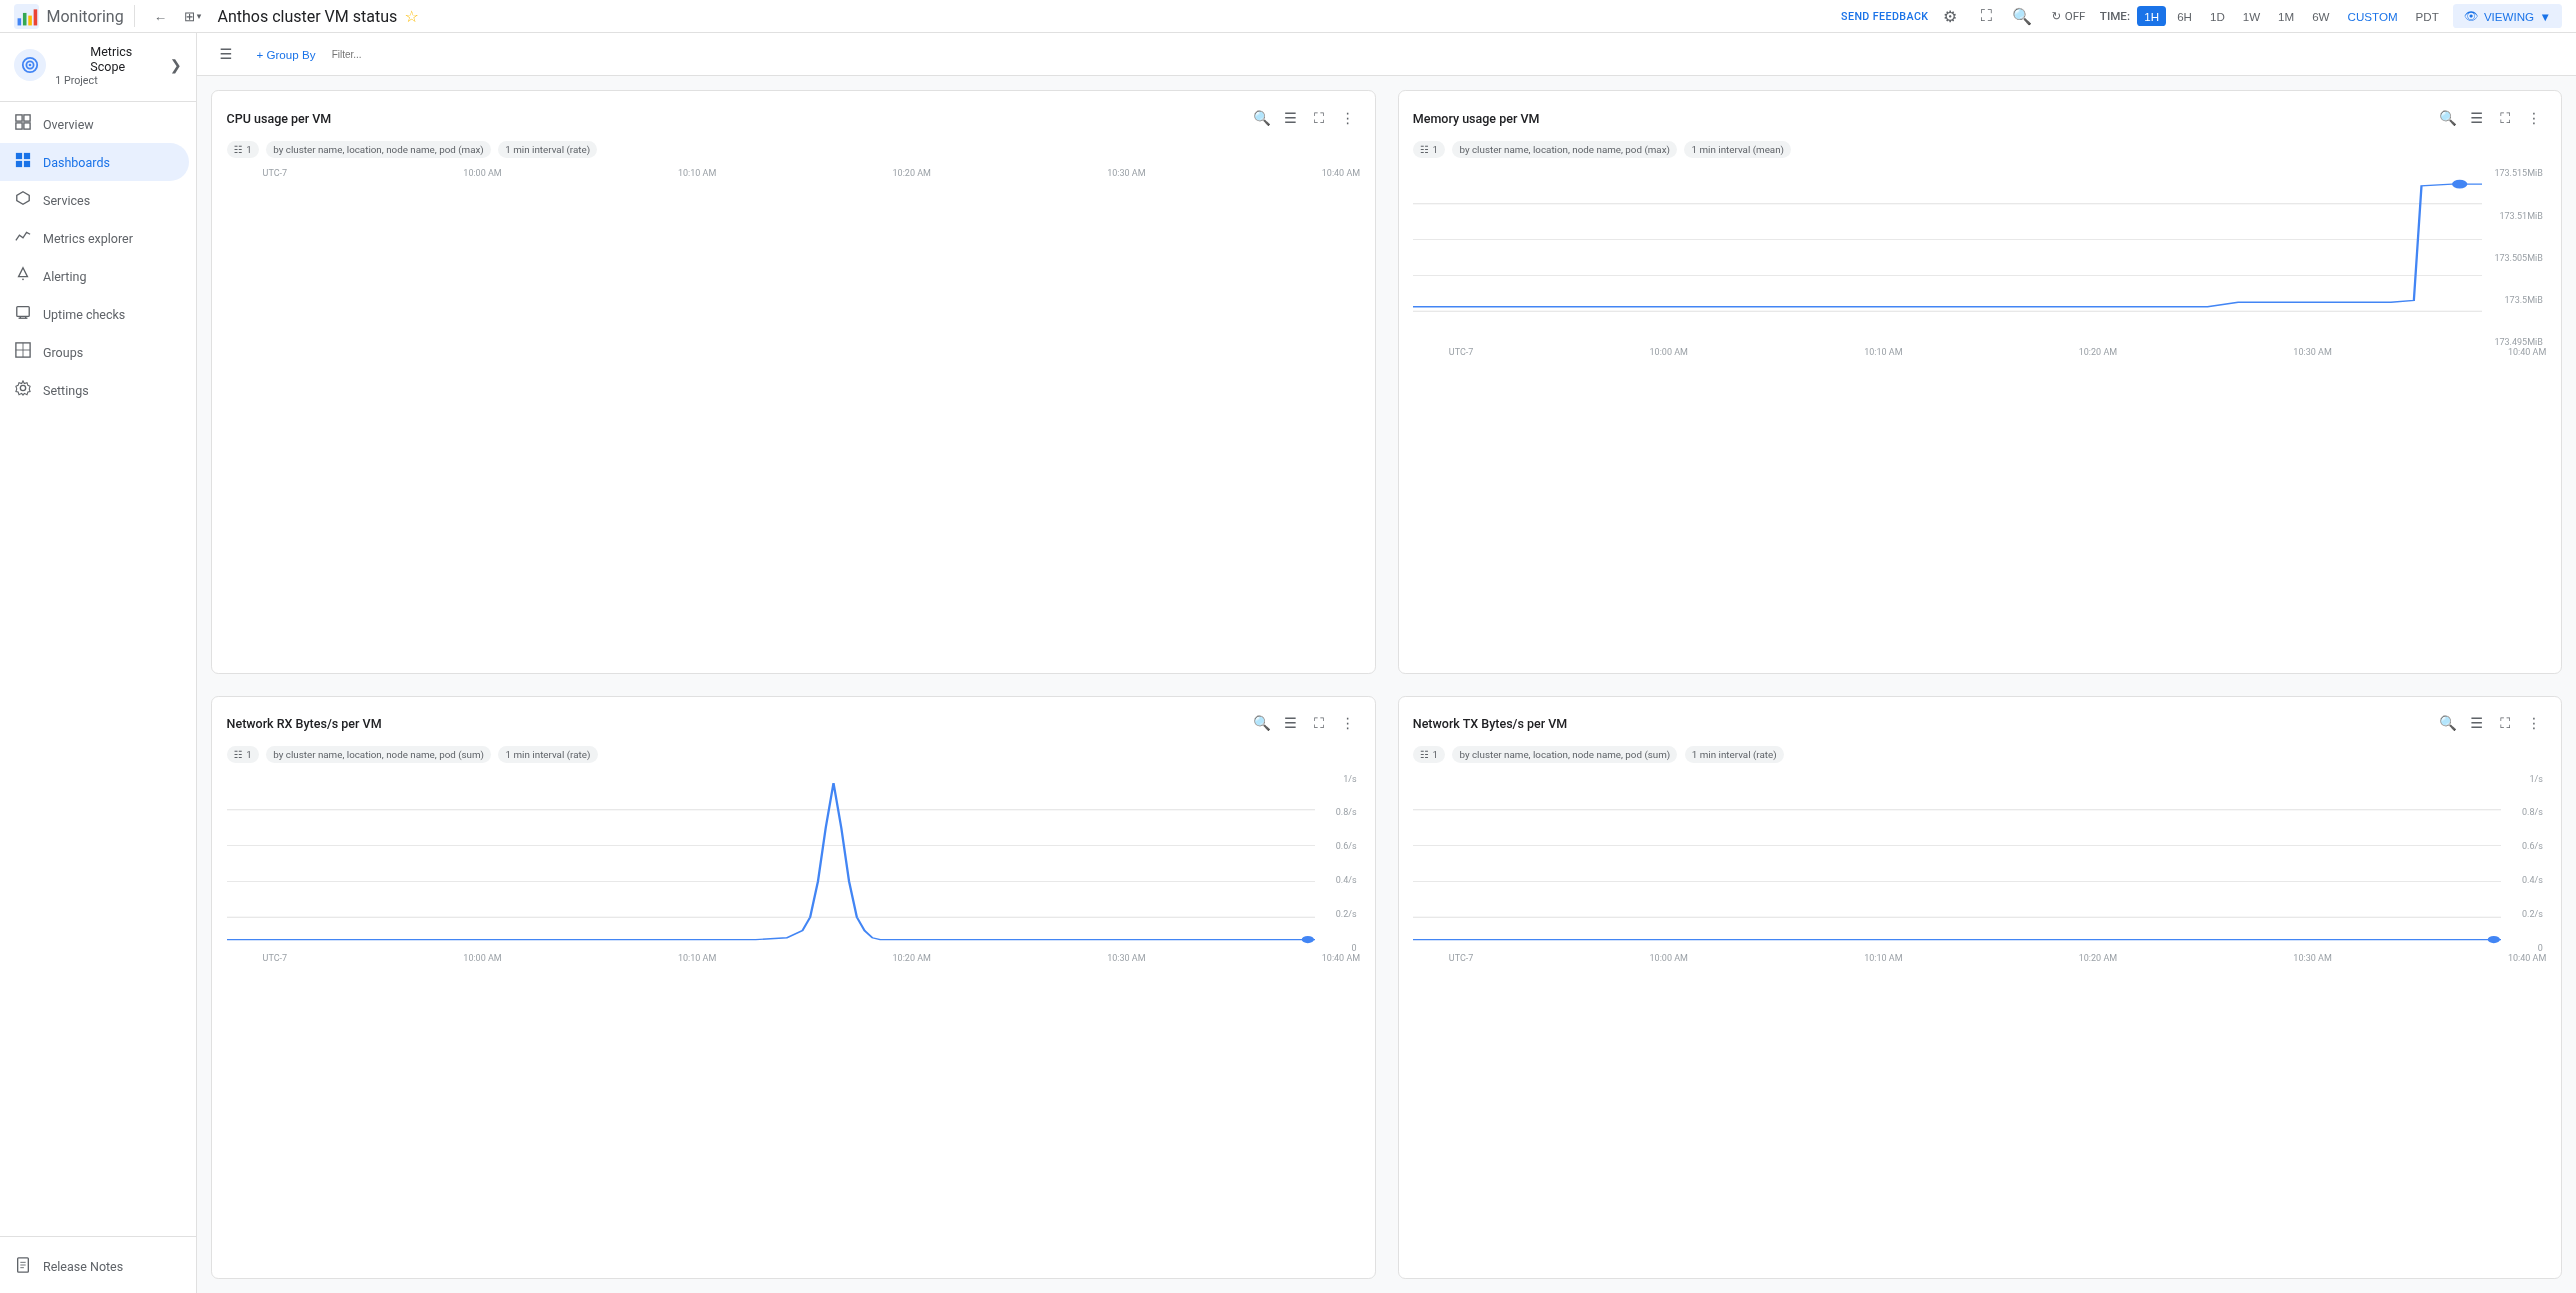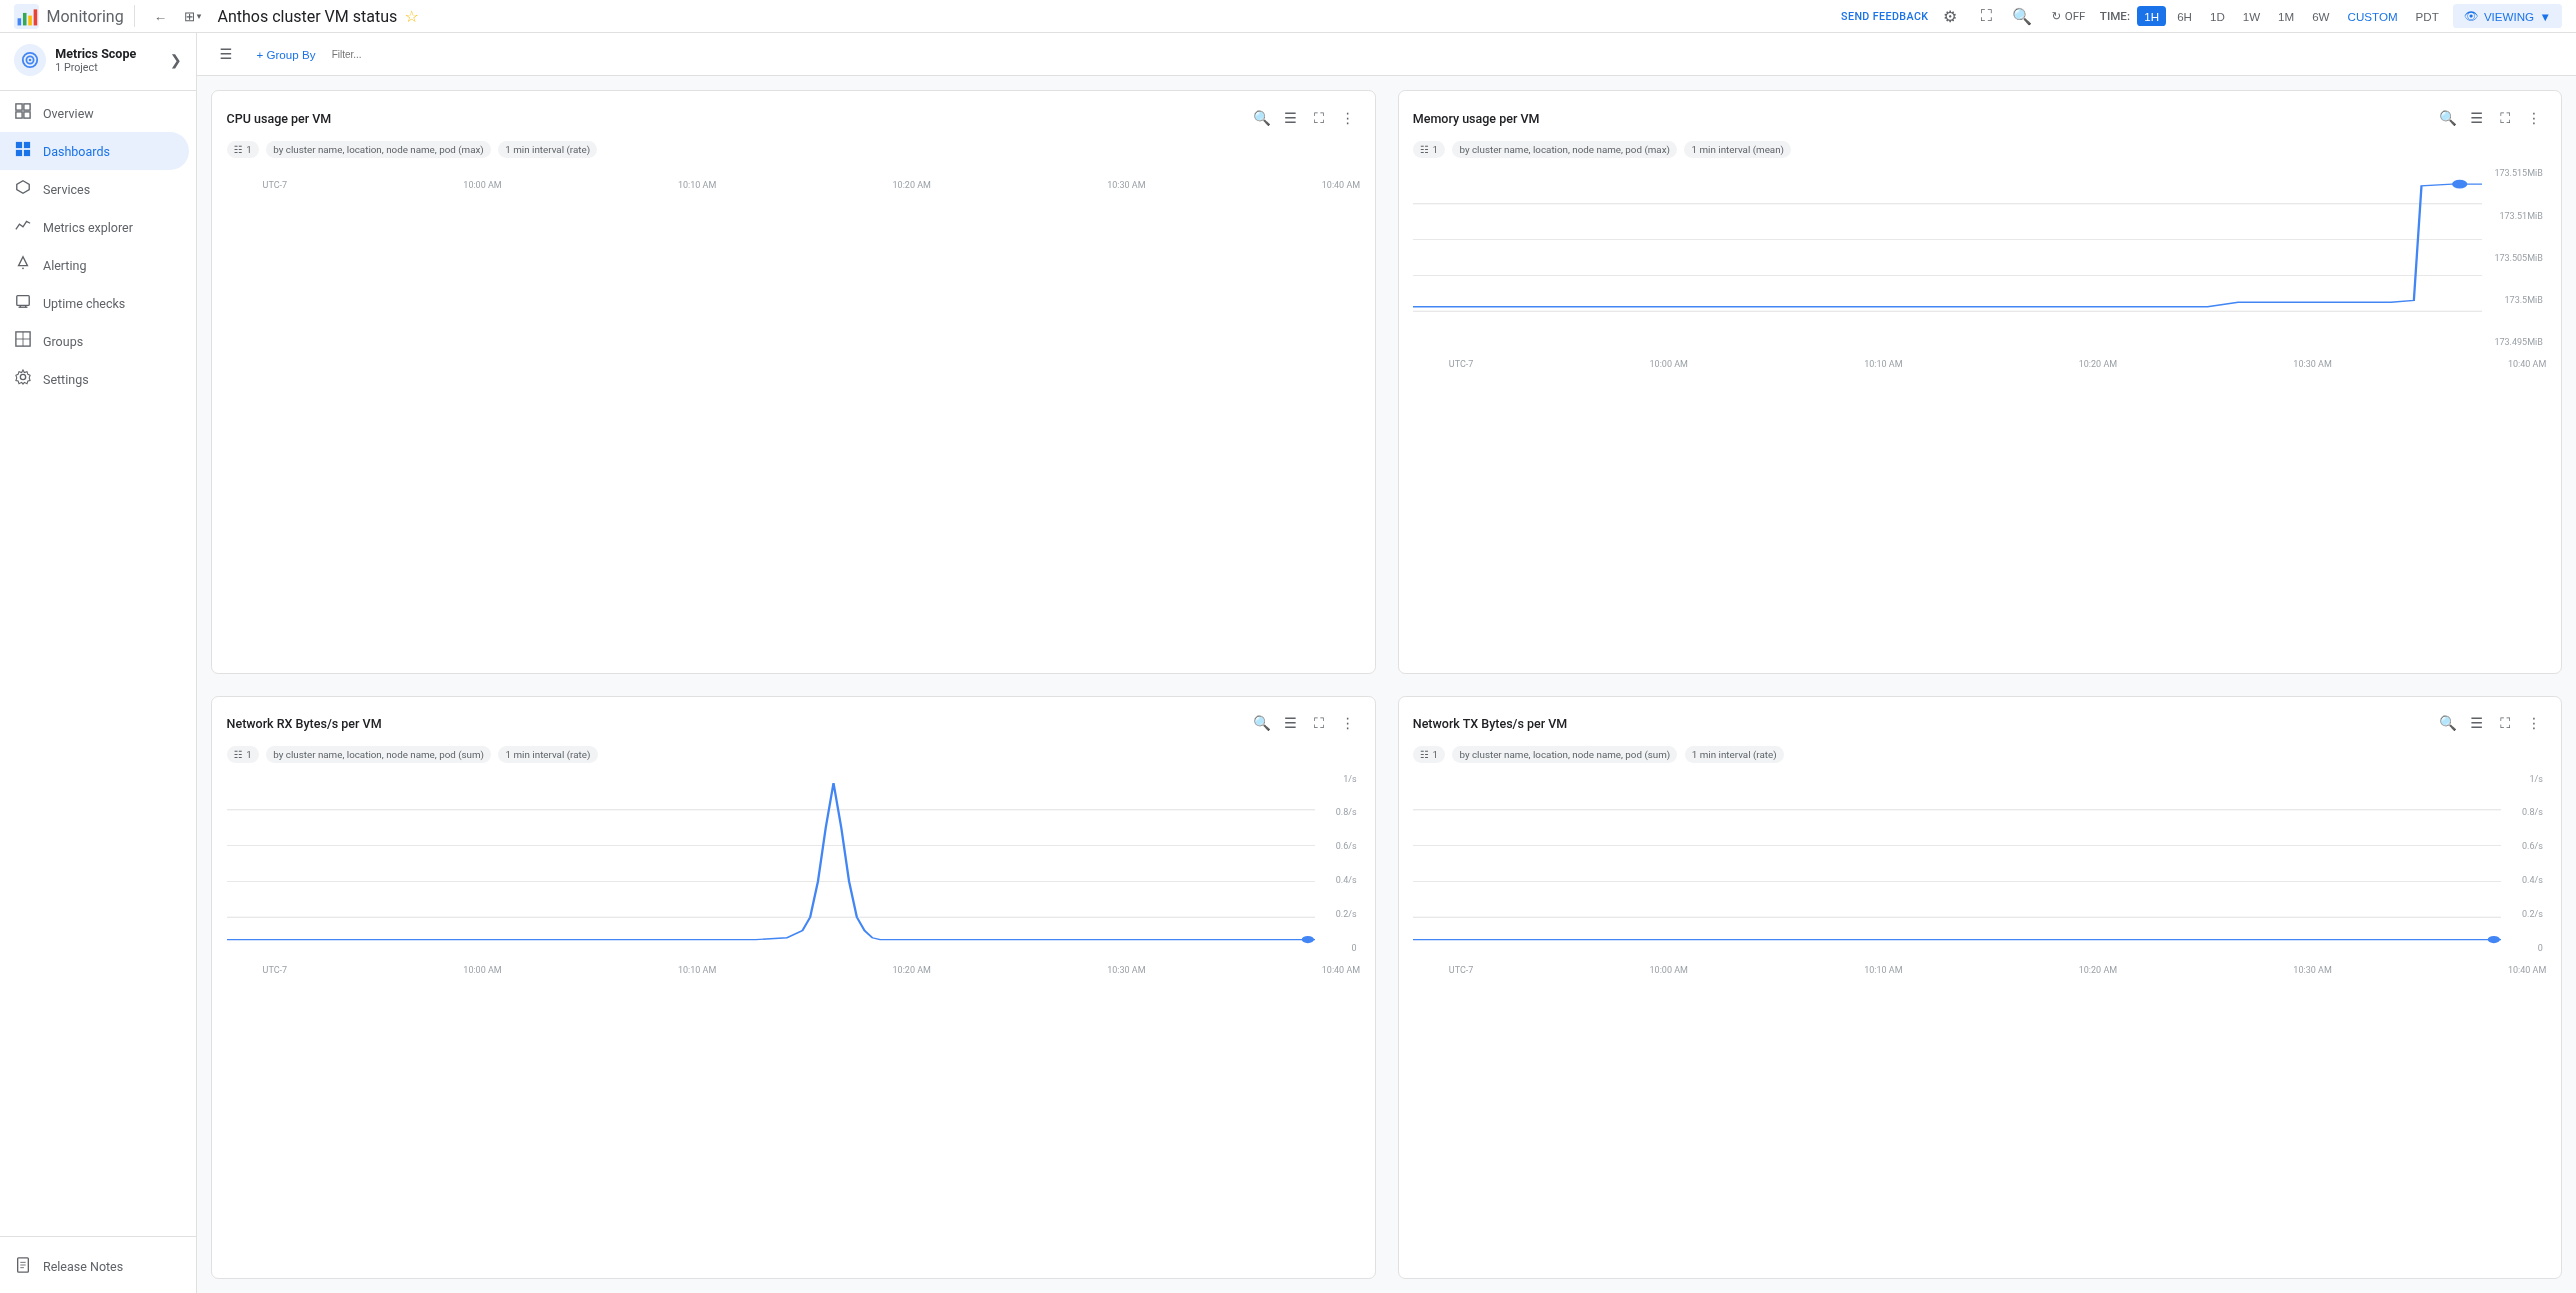--- a/index.html
+++ b/index.html
@@ -29,21 +29,21 @@
     .viewing-btn { display: flex; align-items: center; gap: 5.4px; padding: 5.4px 10.7px; background: #e8f0fe; color: #1a73e8; border: none; border-radius: 3.6px; cursor: pointer; font-size: 11.6px; font-weight: 500; }
 
     
     .main-layout { display: flex; flex: 1; overflow: hidden; }
 
     
     .sidebar { width: 197px; background: #fff; border-right: 0.9px solid #e0e0e0; display: flex; flex-direction: column; flex-shrink: 0; overflow-y: auto; }
     .sidebar-header { display: flex; align-items: center; padding: 10.7px 14.3px; gap: 9px; cursor: pointer; }
     .sidebar-header-icon { width: 32px; height: 32px; border-radius: 50%; background: #e8f0fe; display: flex; align-items: center; justify-content: center; flex-shrink: 0; }
     .sidebar-header-text { flex: 1; }
-    .sidebar-header-title { font-size: 12.5px; font-weight: 700; color: #202124; }
+    .sidebar-header-title { font-size: 12.5px; font-weight: 400; color: #202124; margin-left: 35px; }
     .sidebar-header-sub { font-size: 10.7px; color: #5f6368; }
     .sidebar-chevron { color: #5f6368; font-size: 14.3px; }
     .sidebar-divider { height: 0.9px; background: #e0e0e0; margin: 3.6px 0; }
     .sidebar-item { display: flex; align-items: center; gap: 10.7px; padding: 9px 14.3px; cursor: pointer; border-radius: 0 21.5px 21.5px 0; margin-right: 7.2px; color: #5f6368; font-size: 12.5px; }
     .sidebar-item.active { background: #e8f0fe; color: #1a73e8; }
     .sidebar-item.active .sidebar-item-icon { color: #1a73e8; }
     .sidebar-item-icon { font-size: 16px; width: 18px; text-align: center; }
     .sidebar-spacer { flex: 1; }
     .sidebar-bottom { padding: 7.2px 0; }
 
@@ -58,21 +58,21 @@
     
     .chart-card { background: #fff; border: 0.9px solid #e0e0e0; border-radius: 7.2px; display: flex; flex-direction: column; padding: 14.3px; min-height: 286px; }
     .chart-card-header { display: flex; align-items: center; justify-content: space-between; margin-bottom: 10.7px; }
     .chart-title { font-size: 12.5px; font-weight: 500; color: #202124; }
     .chart-actions { display: flex; align-items: center; gap: 3.6px; }
     .chart-action-btn { display: flex; align-items: center; justify-content: center; width: 25px; height: 25px; border-radius: 50%; border: none; background: transparent; cursor: pointer; color: #5f6368; font-size: 14.3px; }
     .chart-tags { display: flex; align-items: center; gap: 7.2px; margin-bottom: 10.7px; flex-wrap: wrap; }
     .chart-tag { display: flex; align-items: center; gap: 3.6px; padding: 2.7px 7.2px; background: #f1f3f4; border-radius: 10.7px; font-size: 9.8px; color: #5f6368; }
     .chart-tag .tag-icon { font-size: 9.8px; }
     .chart-body { flex: 1; position: relative; }
-    .chart-x-labels { display: flex; justify-content: space-between; font-size: 9px; color: #9aa0a6; margin-top: 12px; padding: 0 0 0 36px; }
+    .chart-x-labels { display: flex; justify-content: space-between; font-size: 9px; color: #9aa0a6; margin-top: 0; padding: 0 0 0 36px; }
 
     
     .cpu-line { fill: none; stroke: #4285f4; stroke-width: 1.5; }
     .memory-line { fill: none; stroke: #4285f4; stroke-width: 1.5; }
     .net-line { fill: none; stroke: #4285f4; stroke-width: 1.5; }
     .chart-dot { fill: #4285f4; }
     .grid-line { stroke: #e0e0e0; stroke-width: 1; }
 
     
     .dashboard-grid::-webkit-scrollbar { width: 7.2px; }

